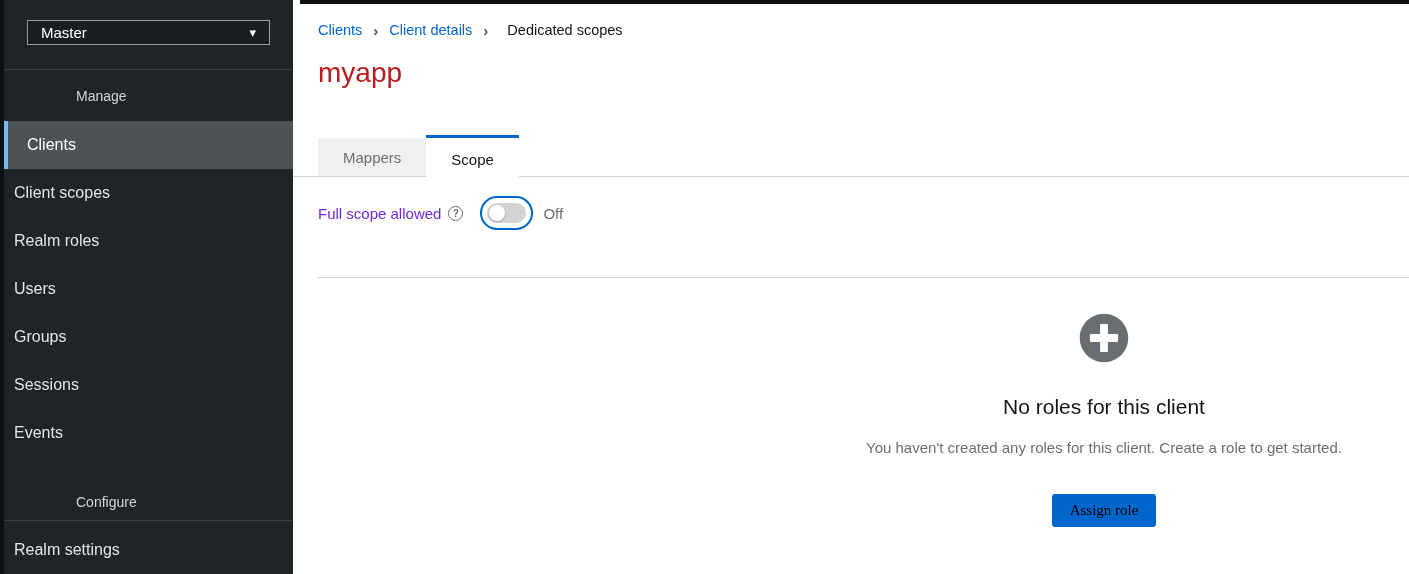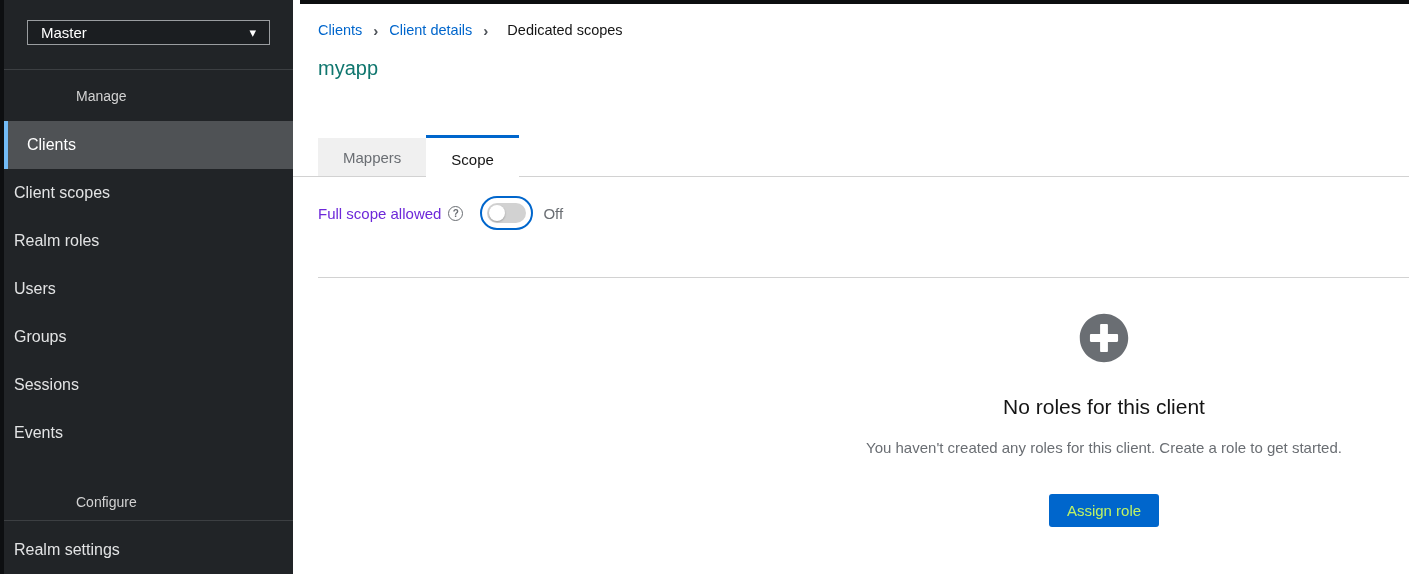--- a/index.html
+++ b/index.html
@@ -74,21 +74,21 @@
     position: absolute; left: 25px; top: 22px;
     display: flex; align-items: center; gap: 11px;
     font-size: 14.5px;
   }
   .crumb-link { color: #0066cc; text-decoration: none; cursor: pointer; }
   .crumb-current { color: #151515; margin-left: 8px; }
   .crumb-sep { color: #4d5258; font-size: 15px; font-weight: bold; line-height: 1; }
 
   .page-title {
     position: absolute; left: 25px; top: 57px;
-    font-size: 20px; font-weight: 400; color: #0f766e;
+    font-size: 28px; font-weight: 400; color: #b91c1c;
   }
   .page-subtitle {
     position: absolute; left: 25px; top: 92px;
     font-size: 15px; color: #151515;
   }
 
   .tab-border {
     position: absolute; left: 0; top: 176px; width: 100%; height: 1px;
     background: #d2d2d2;
   }
@@ -163,23 +163,23 @@
     margin-top: 28px;
     font-size: 21px; font-weight: 400; color: #151515;
   }
   .empty-desc {
     margin-top: 20px;
     font-size: 15px; color: #6a6e73;
   }
   .assign-btn {
     margin-top: 38px;
     display: inline-block;
-    background: #0066cc; color: #bef264;
+    background: #0066cc; color: #000000;
     border: none; border-radius: 3px;
-    font-size: 15px; font-family: Liberation Sans, sans-serif;
+    font-size: 15px; font-family: Liberation Serif, serif;
     padding: 8px 18px;
     cursor: pointer;
   }
 </style>
 </head>
 <body>
 
 <nav class="sidebar">
   <div class="realm-selector">
     <span>Master</span>

